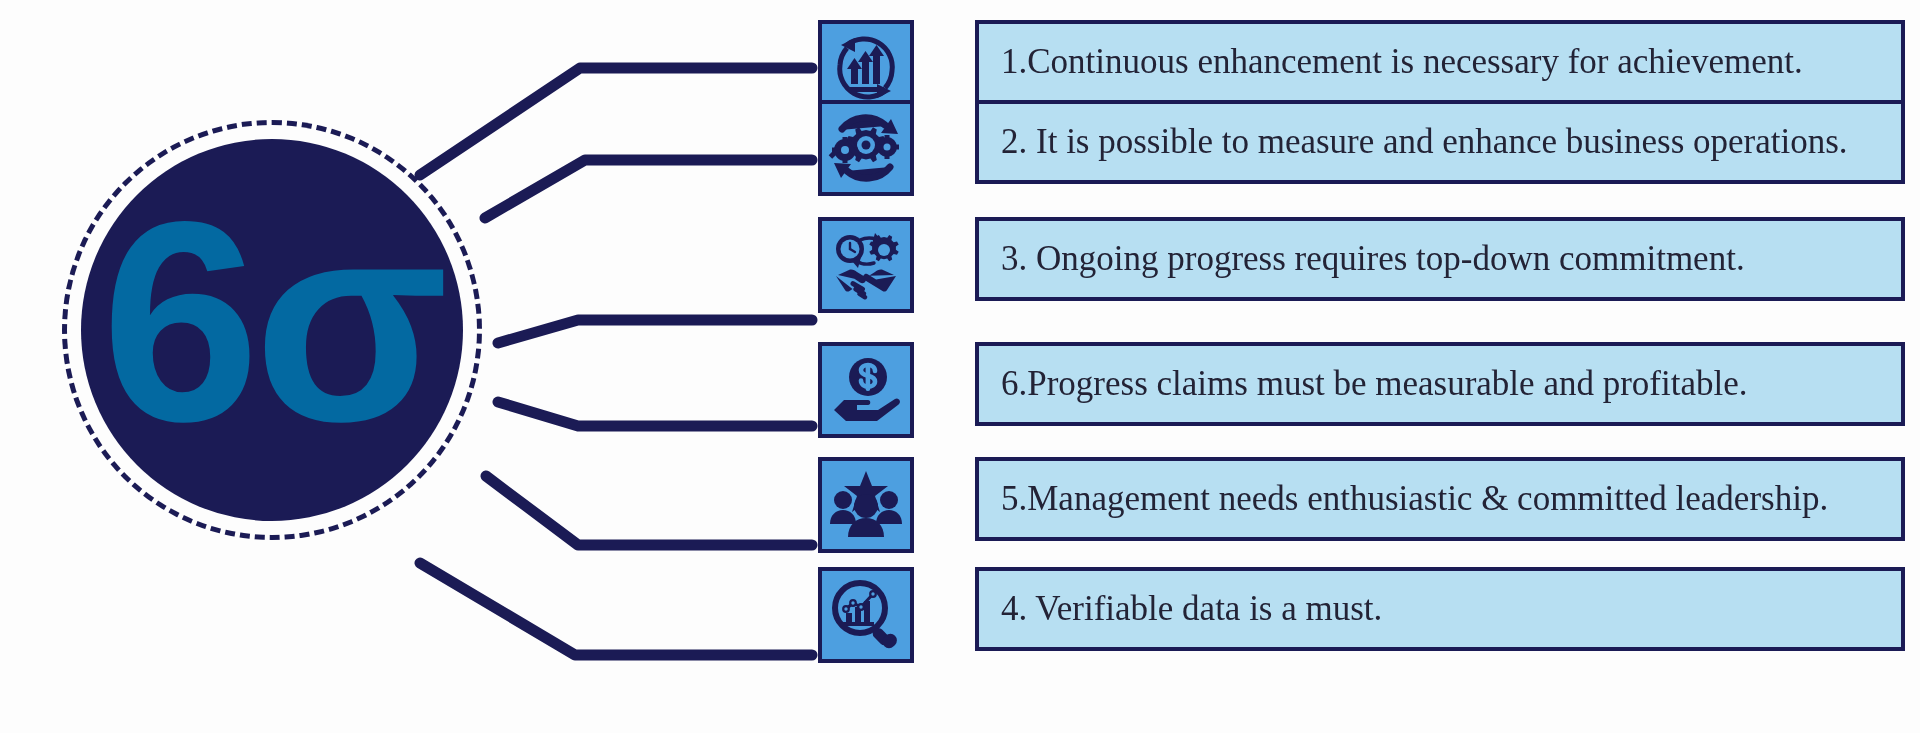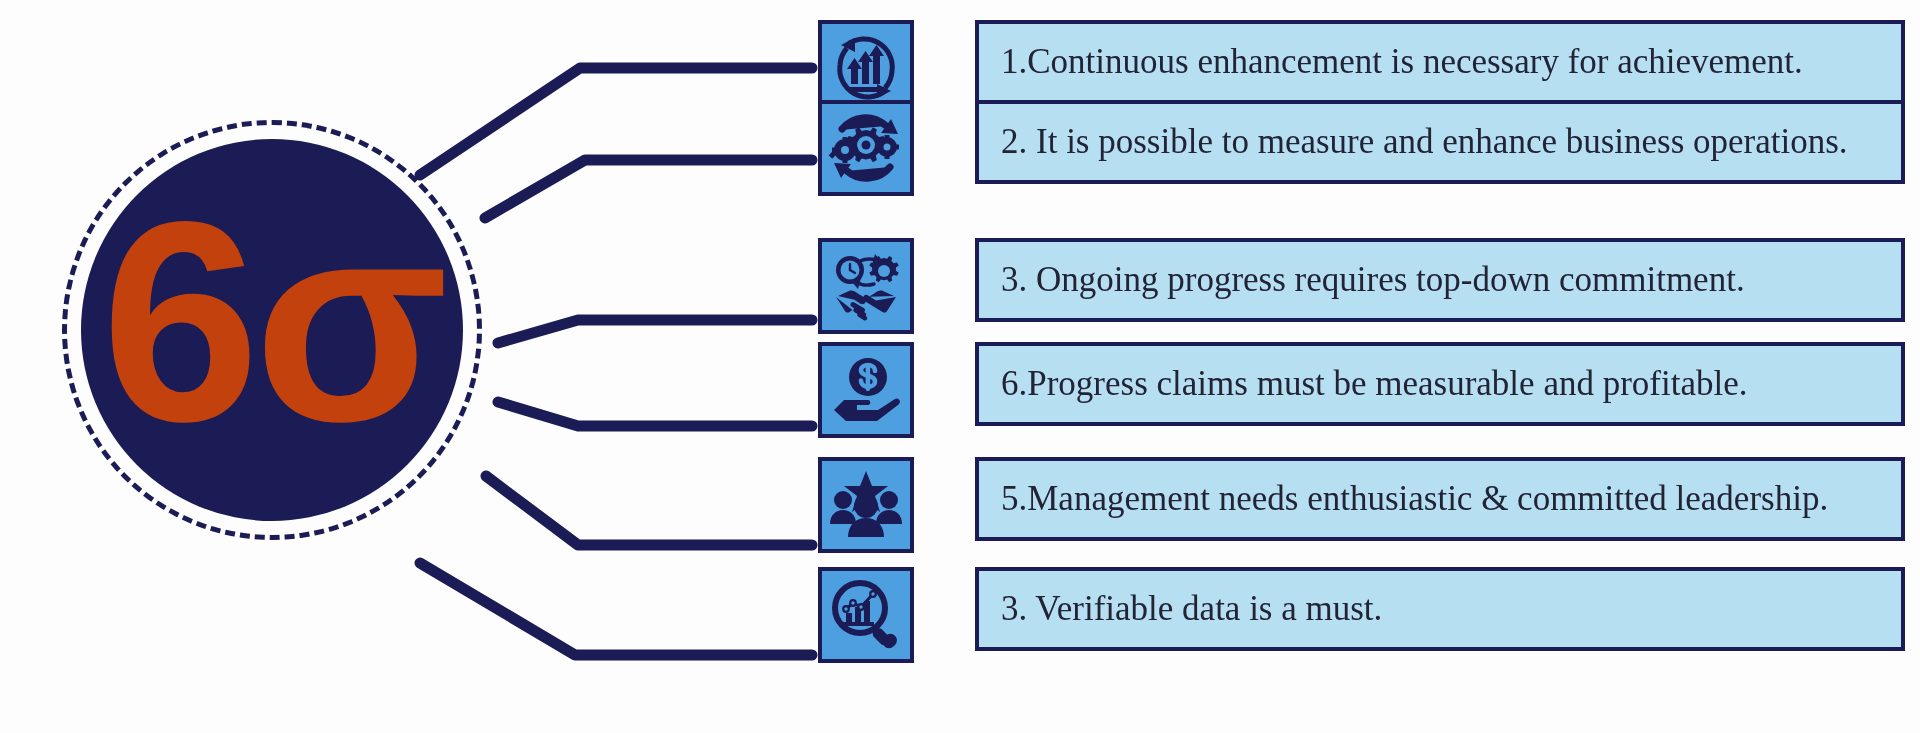--- a/index.html
+++ b/index.html
@@ -30,21 +30,21 @@
   }
   .hub-fill{
     position:absolute;left:19px;top:19px;
     width:382px;height:382px;
     border-radius:50%;
     background:#1b1b55;
   }
   .hub-label{
     position:absolute;left:0;top:0;width:420px;height:382px;
     display:flex;align-items:center;justify-content:center;
-    color:#c2410c;
+    color:#0369a1;
     font-family:"Liberation Sans", sans-serif;
     font-weight:bold;
     font-size:285px;
     line-height:1;
     letter-spacing:-6px;
     padding-top:20px;
     box-sizing:border-box;
     user-select:none;
     text-align:right;
   }
@@ -160,21 +160,21 @@
           <rect x="47" y="34.5" width="24" height="5"></rect>
         </g>
         <circle cx="59" cy="37" r="3.5" fill="#4d9fe0"></circle>
       </svg>
     </div>
     <div class="text-box">
       <span>2. It is possible to measure and enhance business operations.</span>
     </div>
   </div>
 
-  <div class="row" style="top:238px;text-align:right;">
+  <div class="row" style="top:217px;text-align:right;">
     <div class="icon-tile">
       <svg width="76" height="76" viewBox="0 0 76 76">
         <circle cx="22" cy="22" r="14" fill="#1b1b55"></circle>
         <circle cx="22" cy="22" r="9.5" fill="#4d9fe0"></circle>
         <g stroke="#1b1b55" stroke-width="2.4" stroke-linecap="round">
           <line x1="22" y1="22" x2="22" y2="16"></line>
           <line x1="22" y1="22" x2="27" y2="25"></line>
         </g>
         <g fill="#1b1b55">
           <path d="M56 10 l3.2 .8 2-2.8 3 1.7-.8 3.3 2.3 2.3 3.3-.8 1.7 3-2.8 2 0 3.3 2.8 2-1.7 3-3.3-.8-2.3 2.3.8 3.3-3 1.7-2-2.8-3.2.8-3.2-.8-2 2.8-3-1.7.8-3.3-2.3-2.3-3.3.8-1.7-3 2.8-2 0-3.3-2.8-2 1.7-3 3.3.8 2.3-2.3-.8-3.3 3-1.7 2 2.8z"></path>
@@ -252,17 +252,17 @@
           <circle cx="18" cy="32" r="2.8"></circle>
           <circle cx="25" cy="26" r="2.8"></circle>
           <circle cx="33" cy="30" r="2.8"></circle>
           <circle cx="45" cy="17" r="2.8"></circle>
         </g>
         <rect x="48" y="50" width="11" height="20" rx="5.5" transform="rotate(-45 53 60)" fill="#1b1b55"></rect>
         <rect x="54" y="58" width="15" height="13" rx="6.5" transform="rotate(-45 61 64)" fill="#1b1b55"></rect>
       </svg>
     </div>
     <div class="text-box">
-      <span>3. Verifiable data is a must.</span>
+      <span>4. Verifiable data is a must.</span>
     </div>
   </div>
 
 </div>
 
 </body></html>

